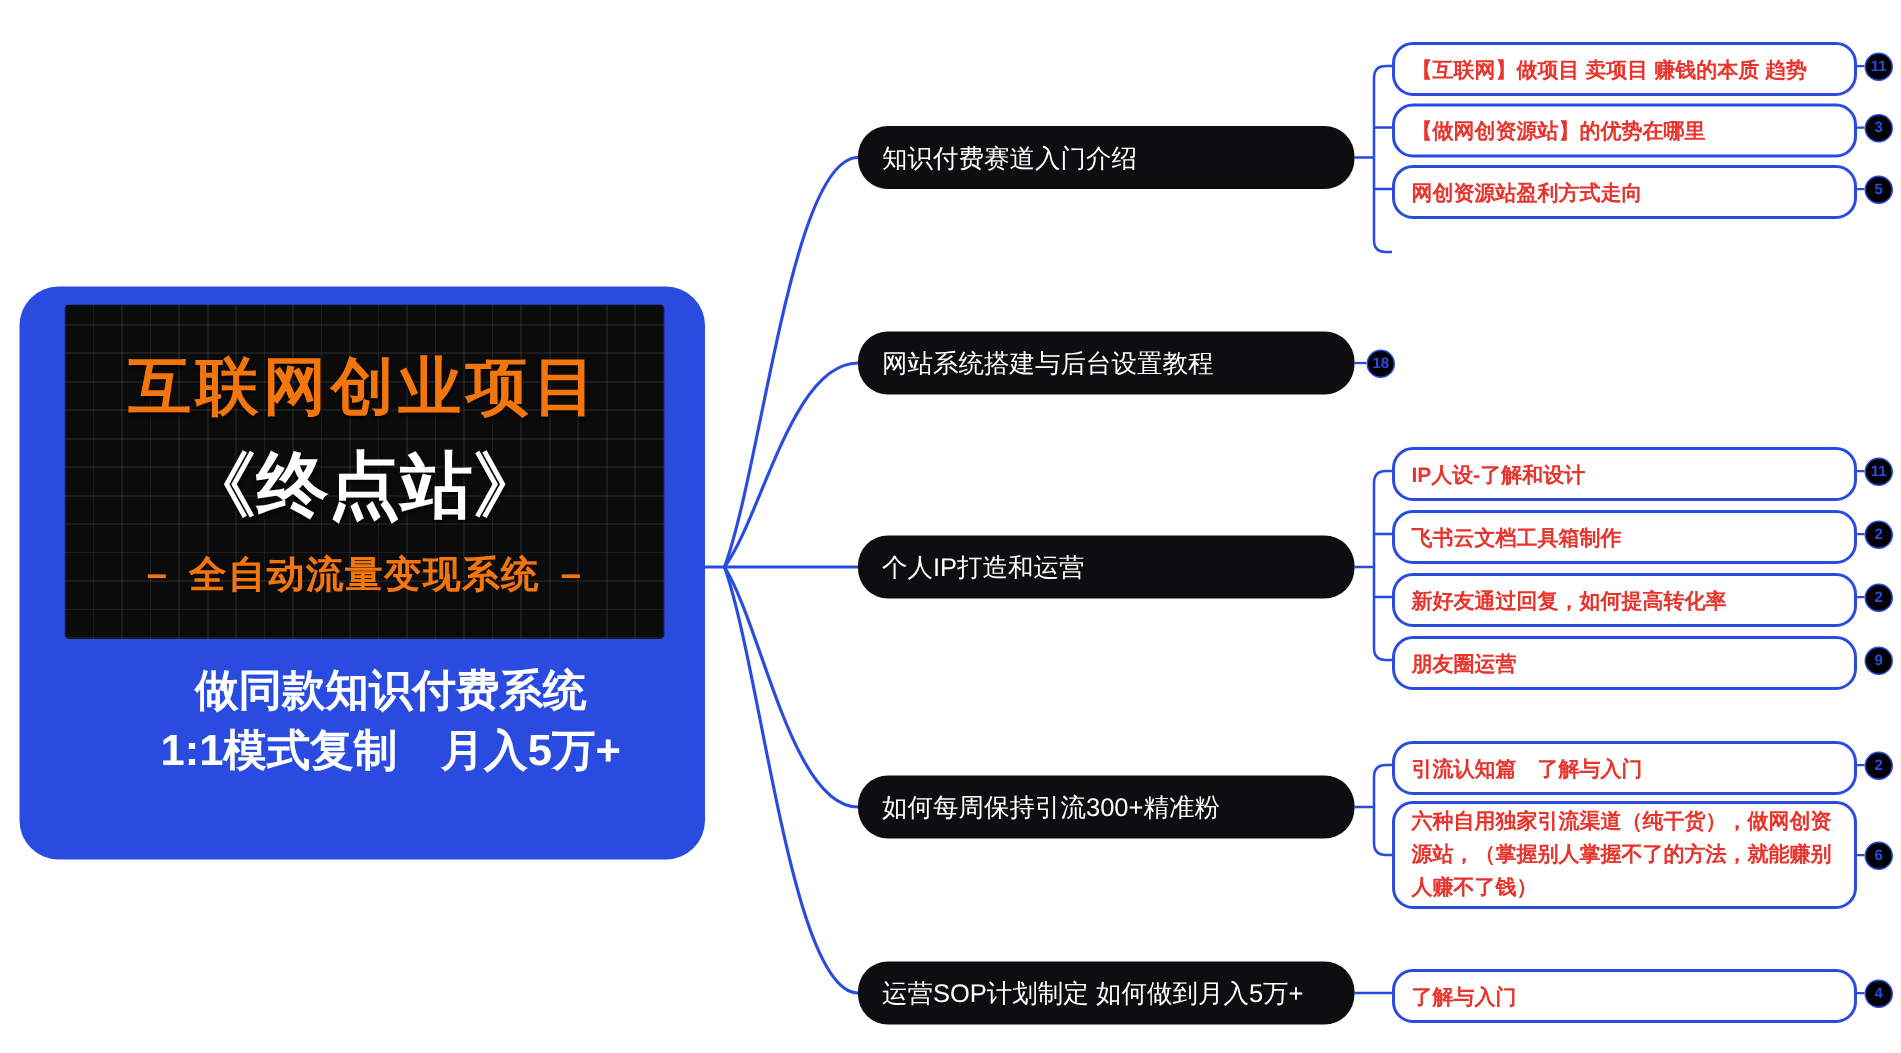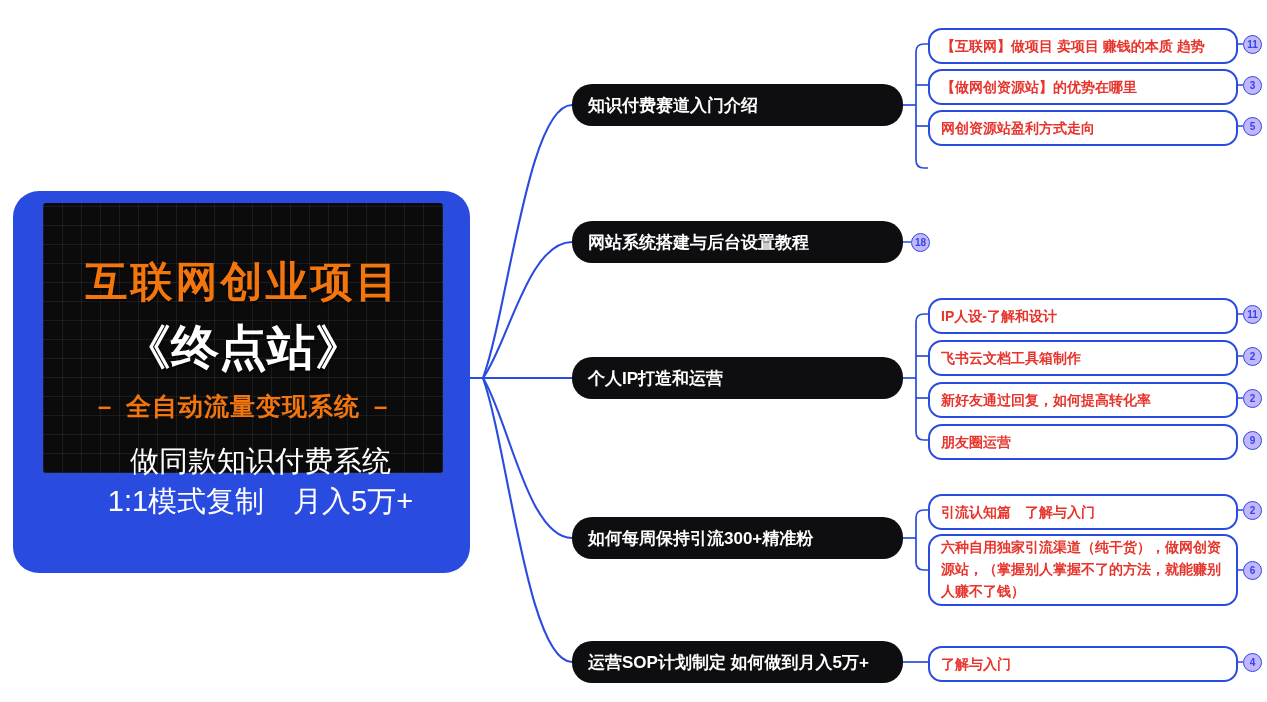--- a/index.html
+++ b/index.html
@@ -15,48 +15,48 @@
 
   svg.wires{position:absolute;left:0;top:0;pointer-events:none;}
   .wire{stroke:var(--blue);fill:none;}
   .wire.fan{stroke-width:2.1;}
   .wire.bracket{stroke-width:1.7;}
   .wire.tick{stroke-width:1.5;}
 
   
   .central{position:absolute;left:13px;top:191px;width:457px;height:382px;
     background:var(--blue);border-radius:26px;}
-  .screen{position:absolute;left:30px;top:12px;width:400px;height:270px;
+  .screen{position:absolute;left:30px;top:12px;width:400px;height:223px;
     background-color:#0b0b0c;border-radius:3px;
     background-image:
       repeating-linear-gradient(0deg, rgba(255,255,255,0.07) 0 1px, transparent 1px 19px),
       repeating-linear-gradient(90deg, rgba(255,255,255,0.07) 0 1px, transparent 1px 19px);
     display:flex;flex-direction:column;align-items:center;justify-content:center;}
   .screen-title{font-size:42px;font-weight:900;color:var(--orange);letter-spacing:3px;
     text-shadow:0 2px 2px rgba(0,0,0,.7);white-space:nowrap;}
   .screen-sub{font-size:48px;font-weight:700;color:#ffffff;margin:6px 0 10px 0;
     text-shadow:0 2px 3px rgba(0,0,0,.7);white-space:nowrap;}
   .screen-tag{font-size:25px;font-weight:800;color:var(--orange);letter-spacing:1px;white-space:nowrap;}
   .central-caption{position:absolute;left:0;right:0;top:250px;text-align:center;
-    color:#ffffff;font-weight:400;font-size:29px;line-height:40px;margin-left:38px;}
+    color:#ffffff;font-weight:700;font-size:29px;line-height:40px;margin-left:38px;}
 
   
   .branch{position:absolute;left:572px;width:331px;height:42px;background:var(--black);
-    border-radius:20px;color:#ffffff;font-weight:bold;font-size:17px;
+    border-radius:20px;color:#ffffff;font-weight:normal;font-size:17px;
     display:flex;align-items:center;padding:0 16px;white-space:nowrap;}
 
   
   .child{position:absolute;left:928px;width:310px;height:32px;background:#ffffff;
     border:2px solid var(--blue);border-radius:14px;color:var(--red);font-weight:bold;
     font-size:14px;display:flex;align-items:center;padding:16px 11px;line-height:1.5;
     overflow:hidden;}
   .child.tall{height:72px;padding:4px 11px;line-height:1.55;}
 
   
-  .badge{position:absolute;width:19px;height:19px;border-radius:50%;background:#c4b5fd;
+  .badge{position:absolute;width:19px;height:19px;border-radius:50%;background:#000000;
     border:1.5px solid var(--blue);color:var(--blue);font-size:10px;font-weight:bold;
     display:flex;align-items:center;justify-content:center;}
 </style>
 </head>
 <body>
 
 <div class="stage">
 
   <svg class="wires" width="1267" height="702" viewBox="0 0 1267 702">
 

